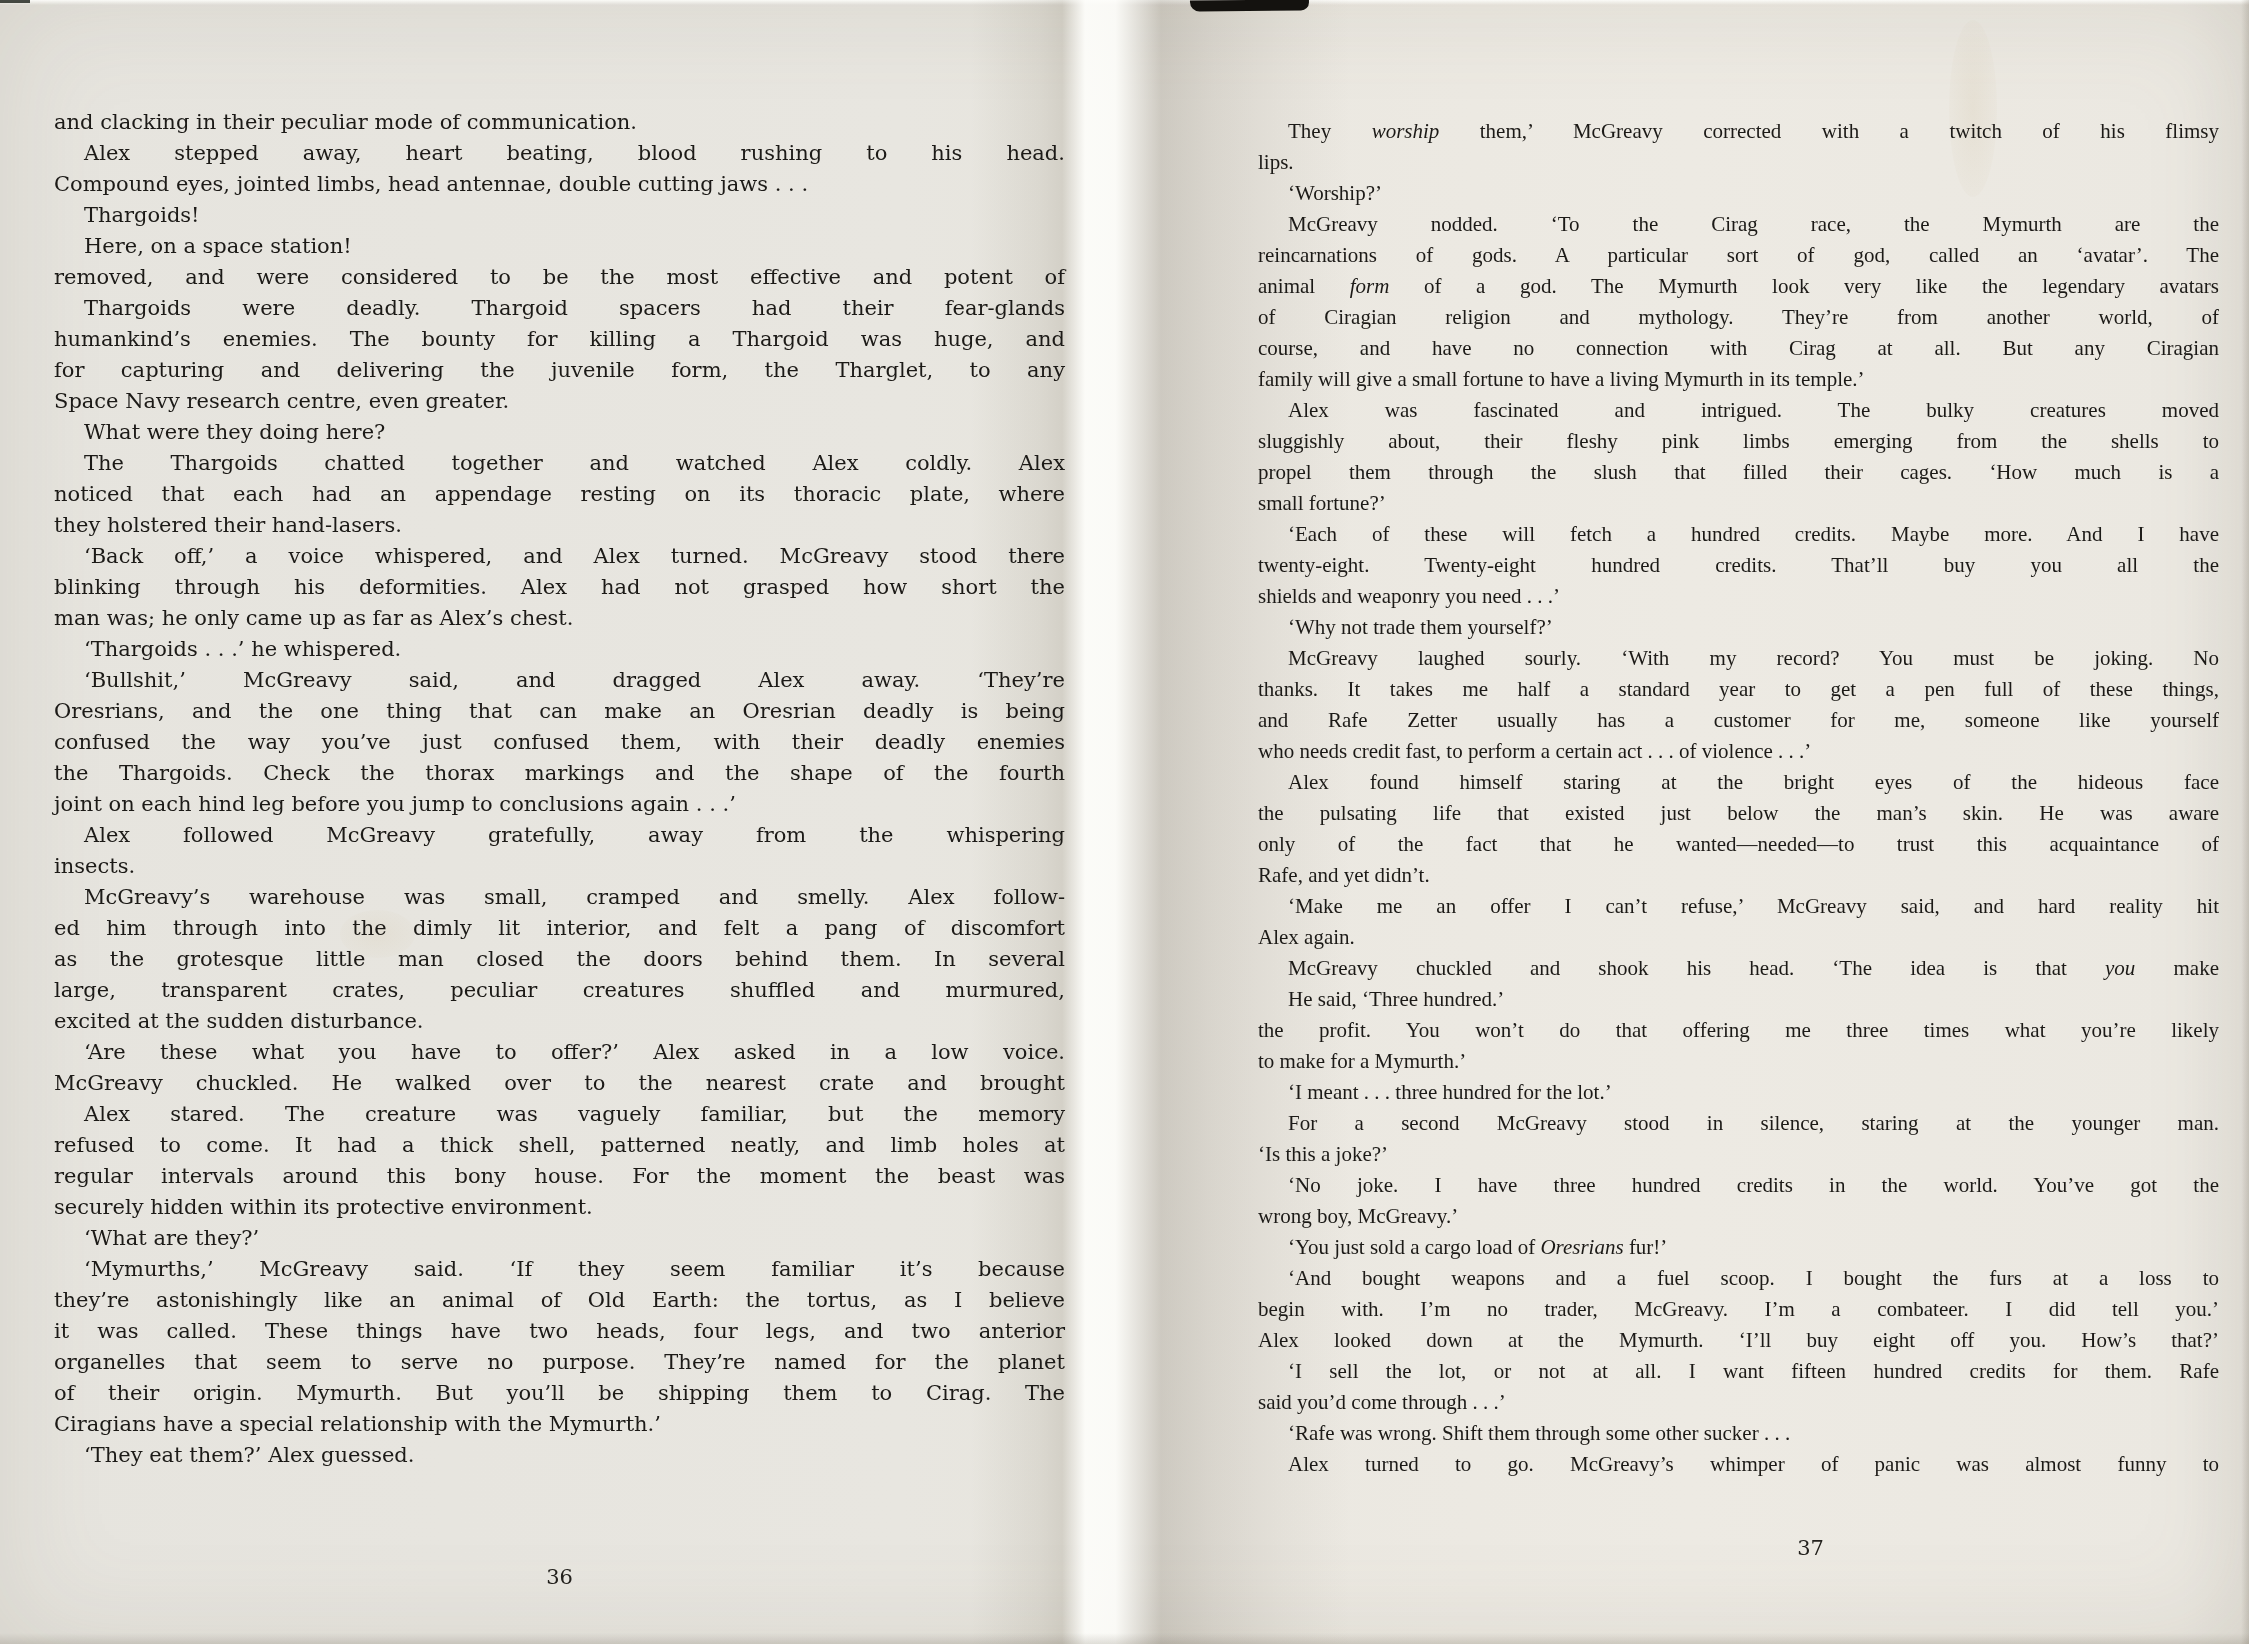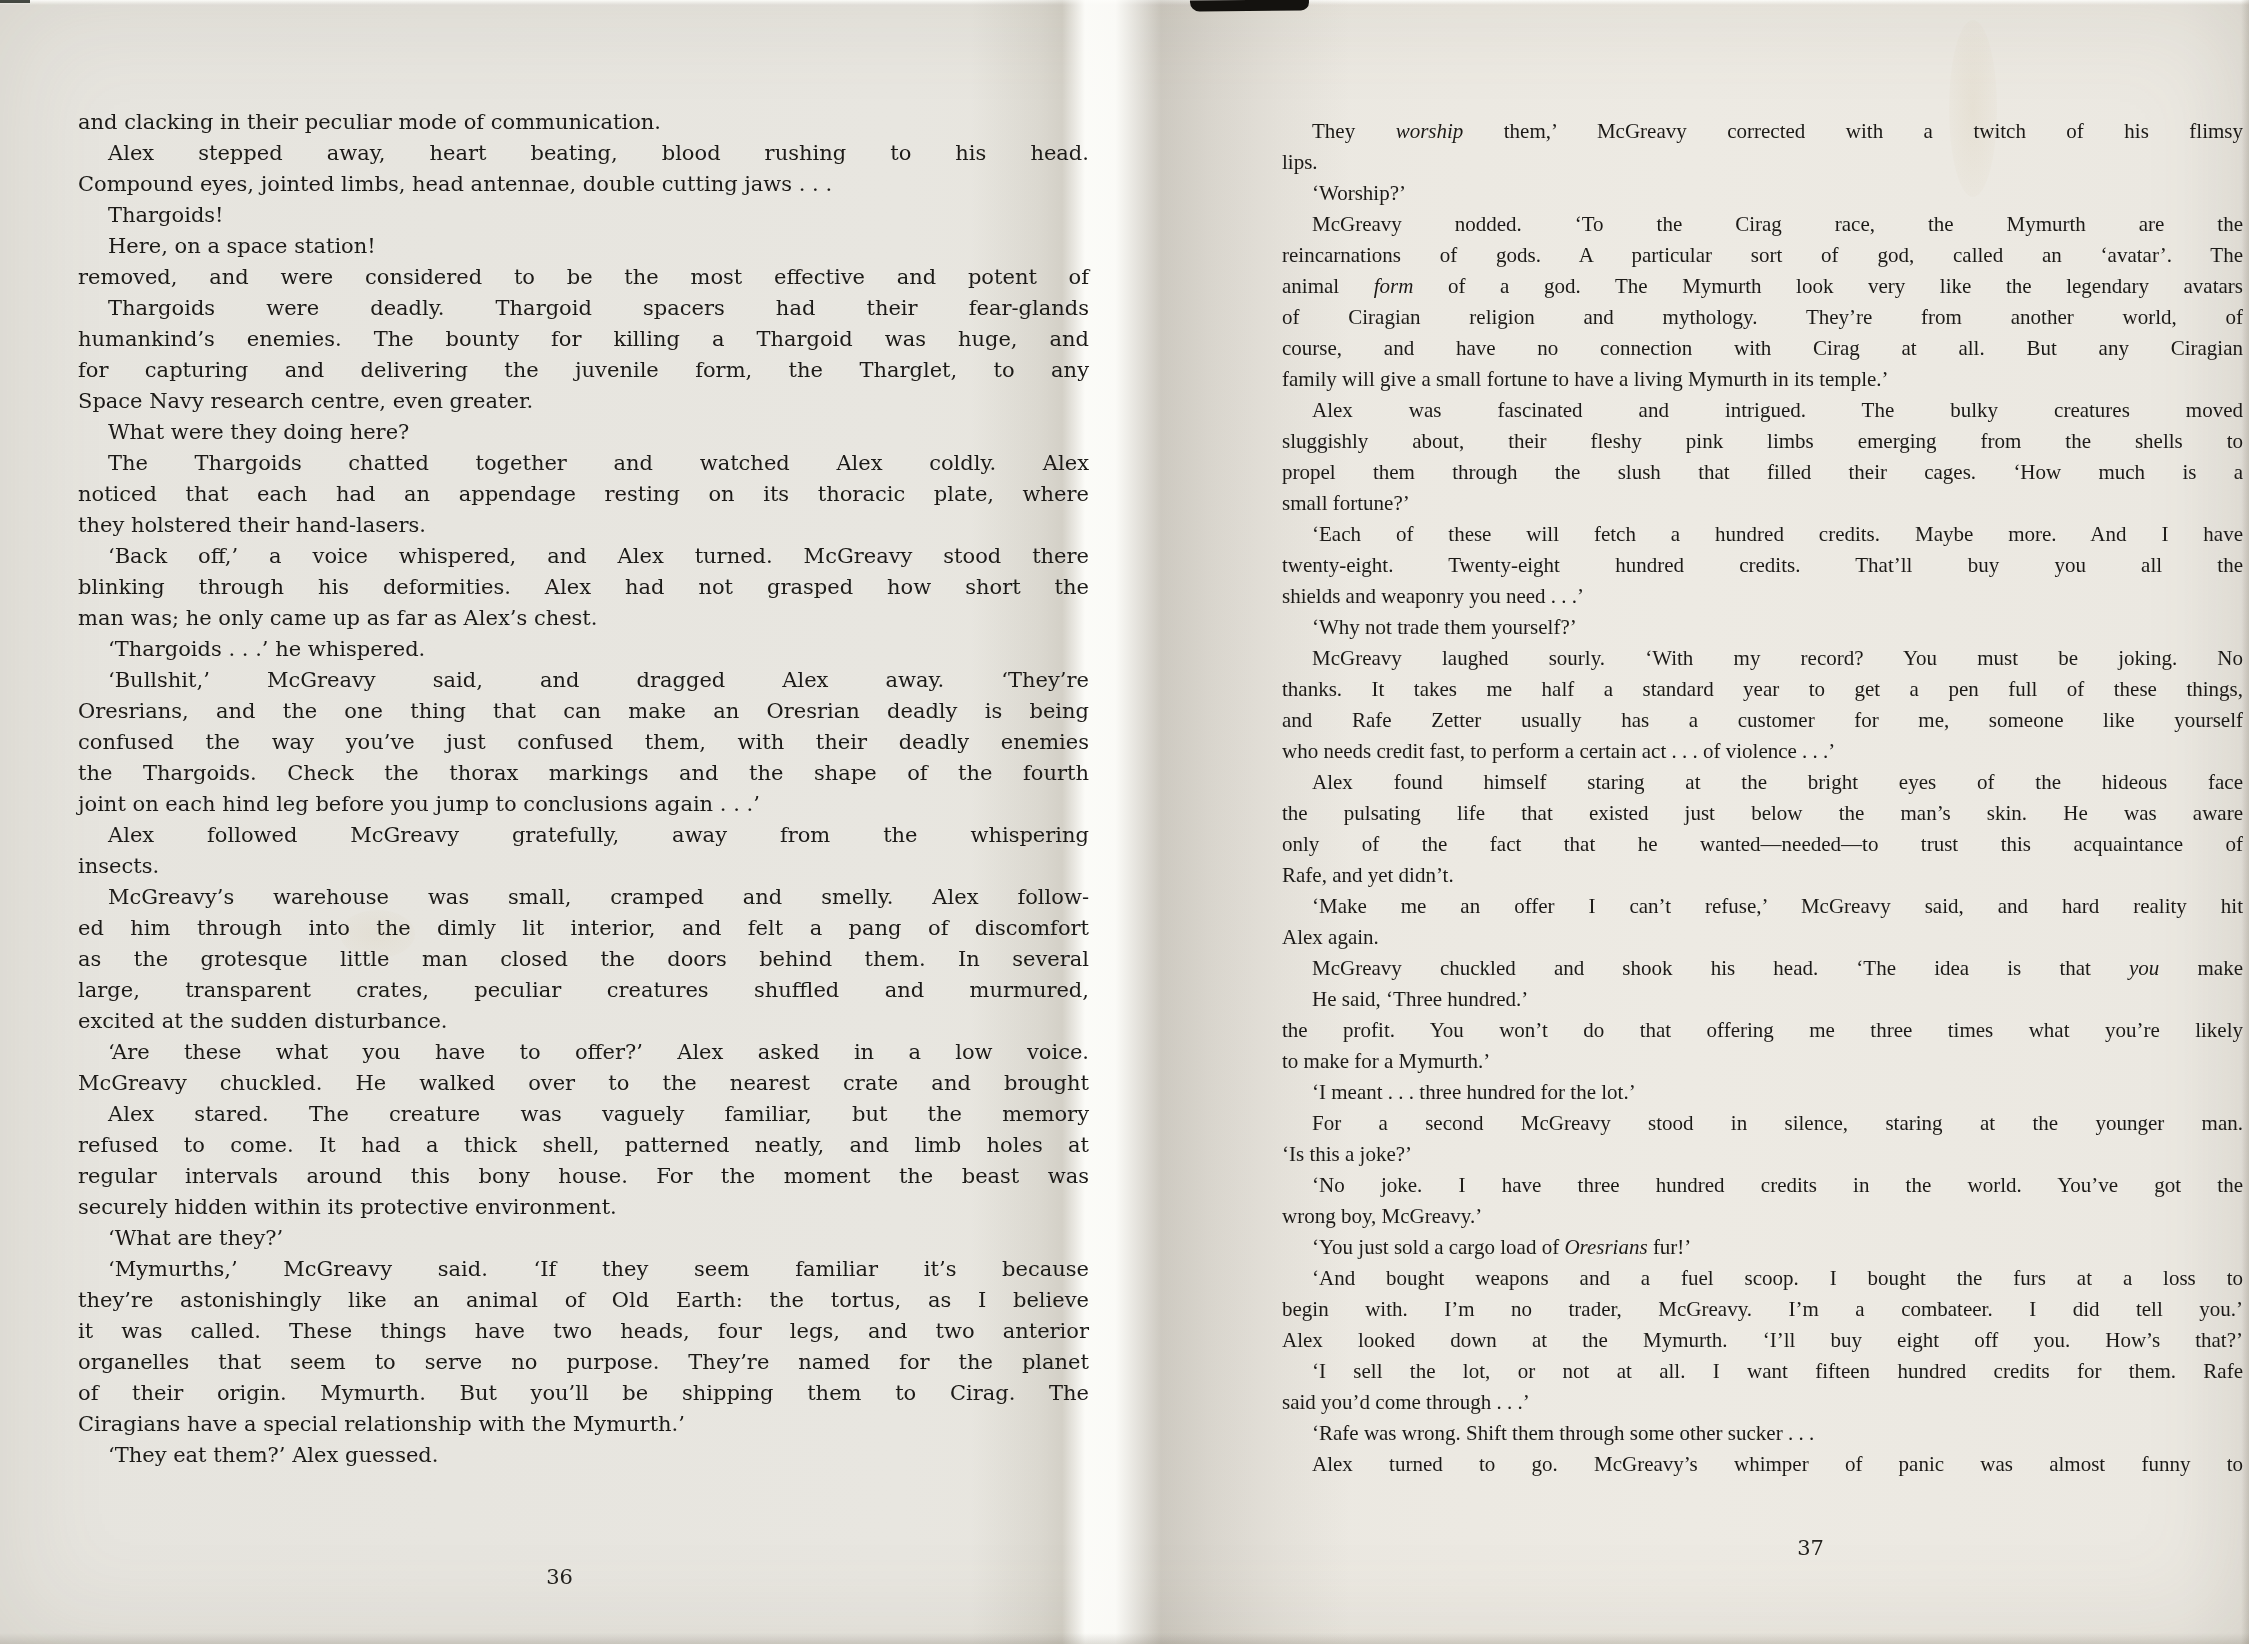--- a/index.html
+++ b/index.html
@@ -32,21 +32,21 @@
   .right-edge{position:absolute;top:0;bottom:0;right:0;width:9.5px;
     background:linear-gradient(270deg,rgba(100,92,75,0.22),rgba(100,92,75,0));}
   .bottom-edge{position:absolute;left:0;right:0;bottom:0;height:11px;
     background:linear-gradient(0deg,rgba(100,92,75,0.18),rgba(100,92,75,0));}
   .stain-a{position:absolute;left:340px;top:910px;width:75px;height:48px;border-radius:50%;
     background:radial-gradient(ellipse,rgba(190,165,110,0.10),rgba(190,165,110,0));}
   .stain-b{position:absolute;left:1949px;top:20.4px;width:48px;height:177px;border-radius:50%;
     background:radial-gradient(ellipse,rgba(185,160,110,0.12),rgba(185,160,110,0));}
 
   
-  .page-text{position:absolute;font-size:21px;line-height:31px;margin-left:24px;}
+  .page-text{position:absolute;font-size:21px;line-height:31px;}
   #left-text {left:54px;  top:107px; width:1011px;}
   #right-text{left:1258px;top:116px; width:961px;font-family:Liberation Serif, serif;}
   .line{height:31px;white-space:nowrap;}
   .line.just{white-space:normal;text-align:justify;text-align-last:justify;}
   .line.ind{text-indent:30px;}
   .it{font-style:italic;}
 
   .page-number{position:absolute;font-size:21px;color:#23211d;}
   #page-number-left {left:54px;  width:1011px;top:1565px;text-align:center;}
   #page-number-right{left:1330px;width:961px;top:1536px;text-align:center;}

